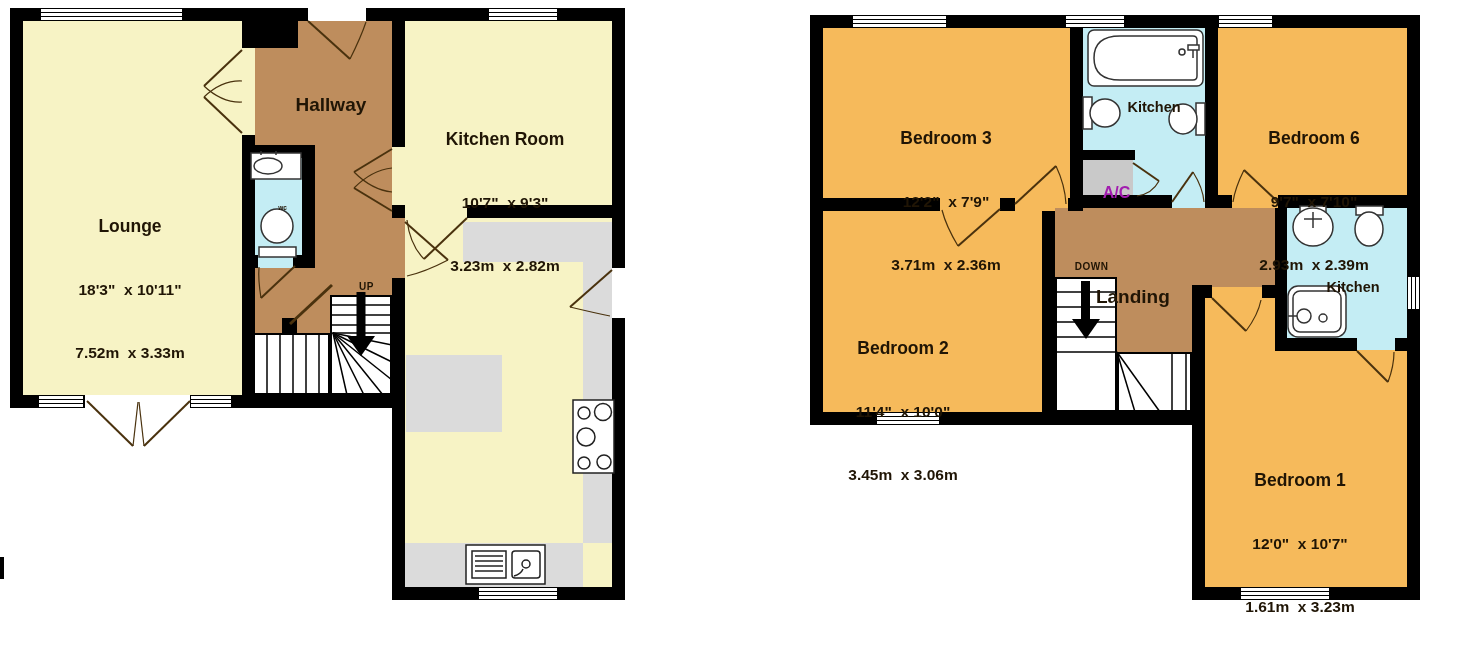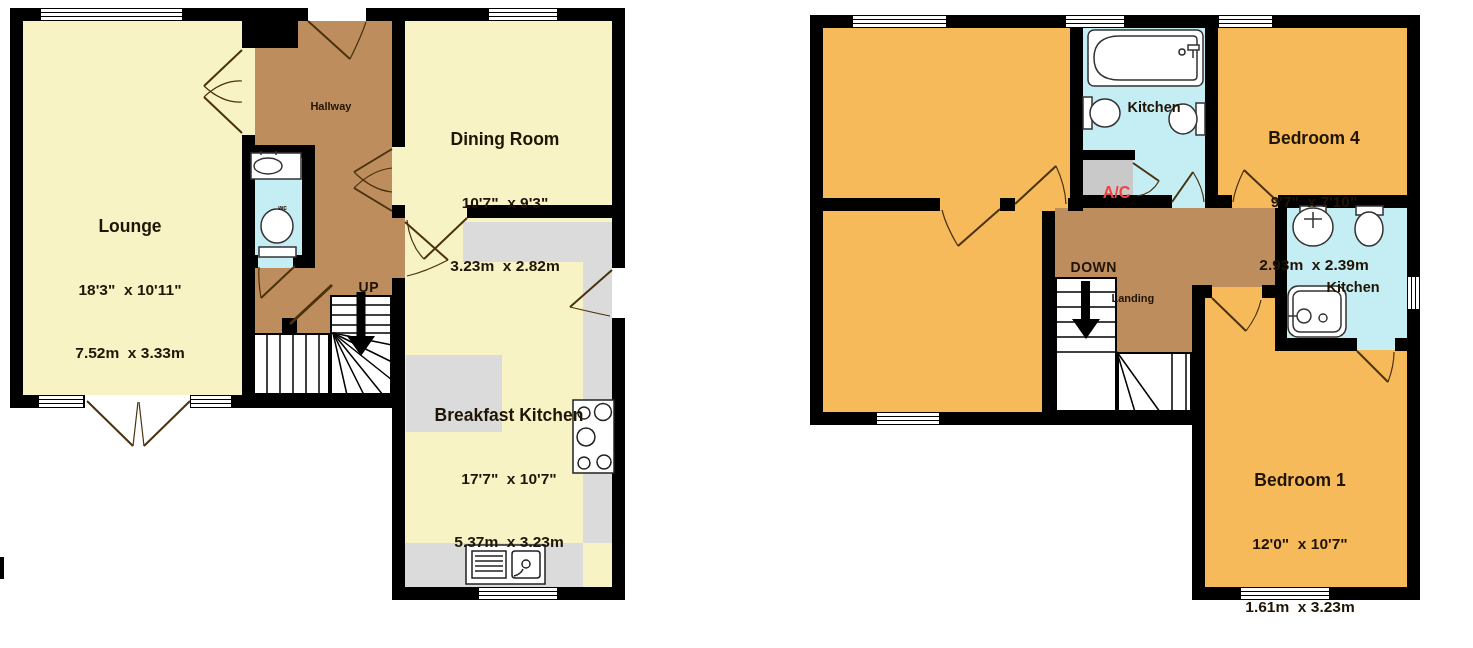--- a/index.html
+++ b/index.html
@@ -17,25 +17,25 @@
   .ry{background:var(--room-yellow,#F7F3C5);}
   .ro{background:var(--room-orange,#F6BA5B);}
   .rb{background:var(--hall-brown,#BE8D5D);}
   .rc{background:var(--bath-cyan,#C4EDF4);}
   .rg{background:var(--closet-gray,#C9C9C9);}
   svg.overlay{position:absolute;left:0;top:0;z-index:6;pointer-events:none;}
   .lbl{position:absolute;transform:translateX(-50%);text-align:center;color:#201505;
        font-weight:bold;z-index:7;white-space:pre;line-height:21px;}
   .rn{font-size:17.5px;display:block;}
   .rd{font-size:15.5px;display:block;}
-  .one{font-size:11px;}
+  .one{font-size:19px;}
   .small{font-size:14.5px;line-height:15px;}
-  .tiny{font-size:14px;line-height:10px;letter-spacing:.5px;}
+  .tiny{font-size:10px;line-height:10px;letter-spacing:.5px;}
   .wclbl{font-size:6.5px;line-height:7px;}
-  .aclbl{font-size:16px;line-height:16px;color:#ef4444;}
+  .aclbl{font-size:16px;line-height:16px;color:#a21caf;}
 </style>
 </head>
 <body>
 
 <div id="canvas">
 
   <div class="room ry" style="left:10px;top:8px;width:245px;height:400px"></div>
   <div class="room rb" style="left:255px;top:8px;width:150px;height:400px"></div>
   <div class="room ry" style="left:392px;top:8px;width:220px;height:210px"></div>
   <div class="room ry" style="left:405px;top:205px;width:207px;height:395px"></div>
@@ -283,52 +283,57 @@
 
   <div class="lbl" style="left:130px;top:174px">
     <span class="rn">Lounge</span>
     <span class="rd">18'3"  x 10'11"</span>
     <span class="rd">7.52m  x 3.33m</span>
   </div>
   <div class="lbl" style="left:322px;top:73px">
     <span class="one">Hallway</span>
   </div>
   <div class="lbl" style="left:505px;top:87px">
-    <span class="rn">Dining Room</span>
+    <span class="rn">Kitchen Room</span>
     <span class="rd">10'7"  x 9'3"</span>
     <span class="rd">3.23m  x 2.82m</span>
   </div>
-  <div class="lbl" style="left:509px;top:363px">
-    <span class="rn">Breakfast Kitchen</span>
-    <span class="rd">17'7"  x 10'7"</span>
-    <span class="rd">5.37m  x 3.23m</span>
-  </div>
   <div class="lbl wclbl" style="left:279px;top:197px">
     <span>wc</span>
   </div>
   <div class="lbl tiny" style="left:360px;top:272px">
     <span>UP</span>
   </div>
 
+  <div class="lbl" style="left:946px;top:86px">
+    <span class="rn">Bedroom 3</span>
+    <span class="rd">12'2"  x 7'9"</span>
+    <span class="rd">3.71m  x 2.36m</span>
+  </div>
   <div class="lbl small" style="left:1146px;top:85px">
     <span>Kitchen</span>
   </div>
   <div class="lbl" style="left:1314px;top:86px">
-    <span class="rn">Bedroom 4</span>
+    <span class="rn">Bedroom 6</span>
     <span class="rd">9'7"  x 7'10"</span>
     <span class="rd">2.93m  x 2.39m</span>
   </div>
   <div class="lbl aclbl" style="left:1108px;top:169px">
     <span>A/C</span>
   </div>
   <div class="lbl tiny" style="left:1085px;top:252px">
     <span>DOWN</span>
   </div>
   <div class="lbl" style="left:1124px;top:265px">
     <span class="one">Landing</span>
+  </div>
+  <div class="lbl" style="left:903px;top:296px">
+    <span class="rn">Bedroom 2</span>
+    <span class="rd">11'4"  x 10'0"</span>
+    <span class="rd">3.45m  x 3.06m</span>
   </div>
   <div class="lbl small" style="left:1345px;top:265px">
     <span>Kitchen</span>
   </div>
   <div class="lbl" style="left:1300px;top:428px">
     <span class="rn">Bedroom 1</span>
     <span class="rd">12'0"  x 10'7"</span>
     <span class="rd">1.61m  x 3.23m</span>
   </div>
 

